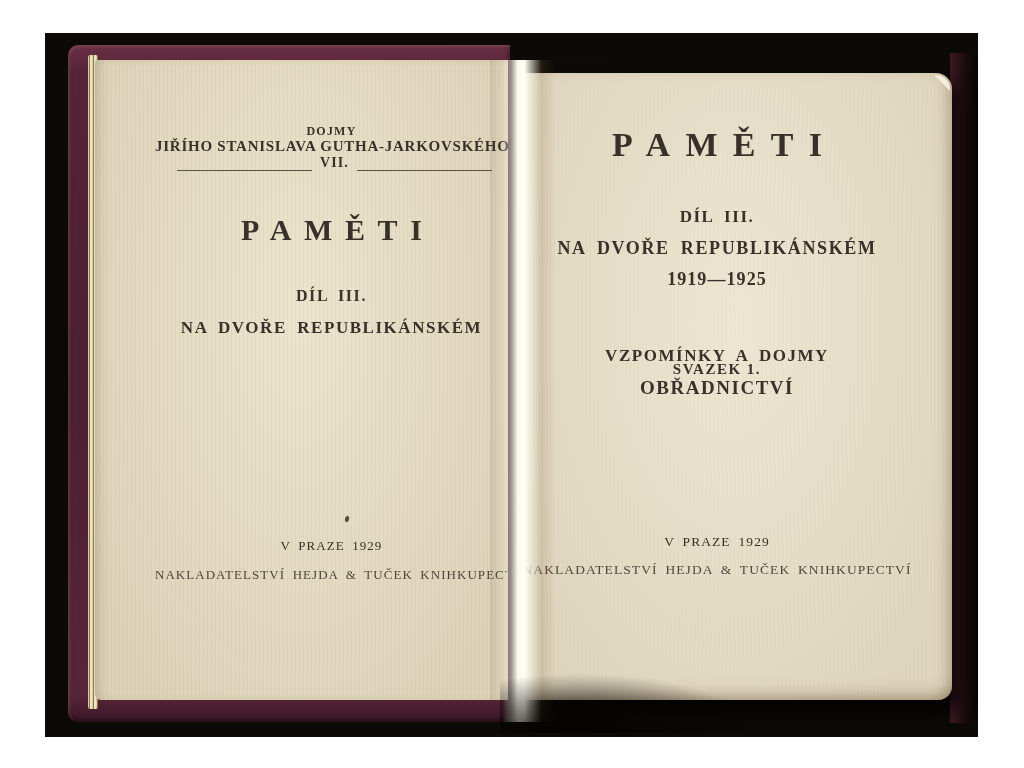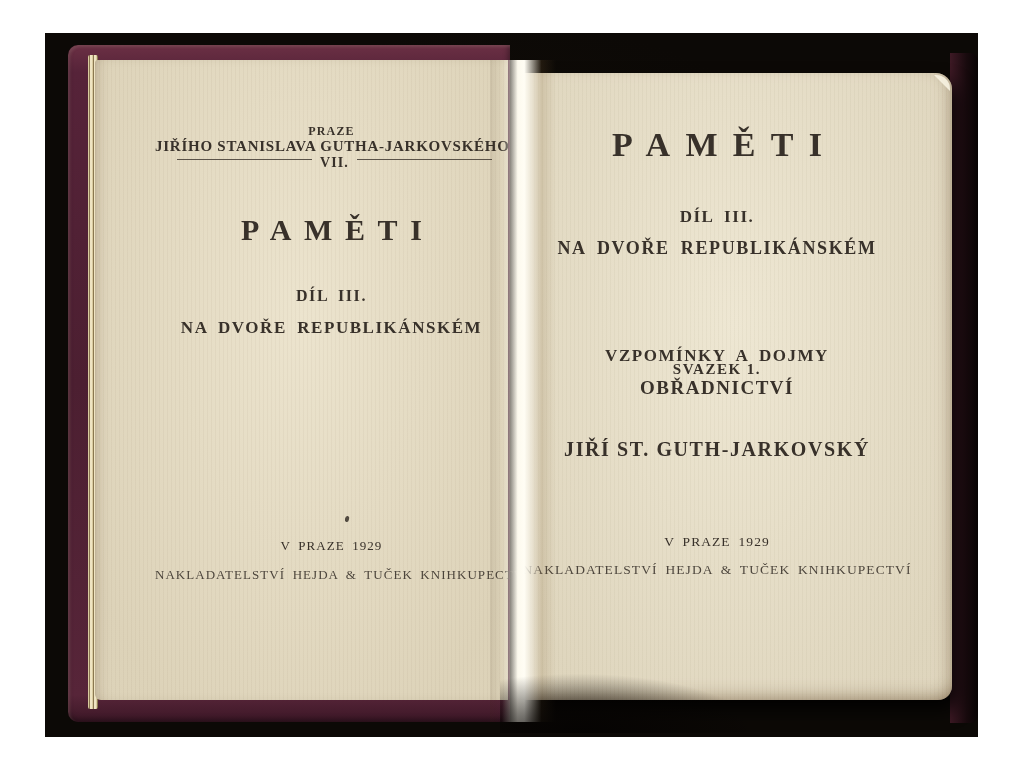--- a/index.html
+++ b/index.html
@@ -96,21 +96,21 @@
   .t-small  {font-size:12px;letter-spacing:.10em;font-weight:bold;}
   .t-series {font-size:15px;letter-spacing:.05em;font-weight:bold;}
   .t-title-l{font-size:30px;letter-spacing:.42em;font-weight:bold;text-indent:.42em;}
   .t-title-r{font-size:34px;letter-spacing:.45em;font-weight:bold;text-indent:.45em;}
   .t-med    {font-size:16px;letter-spacing:.10em;word-spacing:.25em;font-weight:bold;}
   .t-med2   {font-size:17px;letter-spacing:.09em;word-spacing:.28em;font-weight:bold;}
   .t-big    {font-size:19px;letter-spacing:.08em;font-weight:bold;}
   .t-imprint{font-size:13px;letter-spacing:.08em;word-spacing:.25em;font-weight:normal;}
   .muted{opacity:.88;}
 
-  .rule-row{display:flex;align-items:flex-start;gap:8px;padding:0 8px;}
+  .rule-row{display:flex;align-items:flex-end;gap:8px;padding:0 8px;}
   .rule-row .rule{flex:1;border-top:1.6px solid var(--ink);opacity:.8;height:0;margin-top:4px;}
   .rule-row .rule-label{font-size:14px;letter-spacing:.08em;font-weight:bold;color:var(--ink);}
 
   .ink-speck{
     position:absolute;width:4px;height:6px;background:var(--ink);
     border-radius:60% 40% 50% 50%;transform:rotate(12deg);opacity:.85;
   }
 </style>
 </head>
 <body style="--ink: #38312a; --page-left: #eae1c9; --page-right: #ede5cf; background: rgb(255, 255, 255);">
@@ -118,21 +118,21 @@
 <div class="photo">
 
   <div class="cover-left"></div>
   <div class="page-edges-left"></div>
   <div class="cover-right"></div>
 
   <div class="page page-left">
     <div class="texture"></div>
     <div class="content">
 
-      <div class="line t-small" style="top:64px;">PRAZE</div>
+      <div class="line t-small" style="top:64px;">DOJMY</div>
 
       <div class="line t-series" style="top:78px;">JIŘÍHO STANISLAVA GUTHA-JARKOVSKÉHO</div>
 
       <div class="line rule-row" style="top:95px;left:14px;right:8px;">
         <span class="rule"></span>
         <span class="rule-label">VII.</span>
         <span class="rule"></span>
       </div>
 
       <div class="line t-title-l" style="top:153px;">PAMĚTI</div>
@@ -152,30 +152,30 @@
     <div class="texture"></div>
     <div class="corner-fold"></div>
     <div class="content">
 
       <div class="line t-title-r" style="top:53px;">PAMĚTI</div>
 
       <div class="line t-med2" style="top:134px;">DÍL III.</div>
 
       <div class="line t-med2" style="top:165px;font-size:18px;">NA DVOŘE REPUBLIKÁNSKÉM</div>
 
+      <div class="line t-med2" style="top:196px;font-size:18px;letter-spacing:.06em;">1919—1925</div>
 
       <div class="line t-med2" style="top:229px;margin-top:44px;">VZPOMÍNKY A DOJMY</div>
 
 
       <div class="line t-small" style="top:288px;font-size:15px;">SVAZEK 1.</div>
 
       <div class="line t-big" style="top:304px;">OBŘADNICTVÍ</div>
 
 
-      <div class="line t-big" style="top:365px;font-size:20px;">JIŘÍ ST. GUTH-JARKOVSKÝ</div>
 
       <div class="line t-imprint" style="top:461px;font-size:13.5px;">V PRAZE 1929</div>
 
       <div class="line t-imprint muted" style="top:489px;font-size:13.5px;">NAKLADATELSTVÍ HEJDA &amp; TUČEK KNIHKUPECTVÍ</div>
     </div>
   </div>
 
   <div class="gutter"></div>
   <div class="gutter-bottom-shadow"></div>
 </div>

